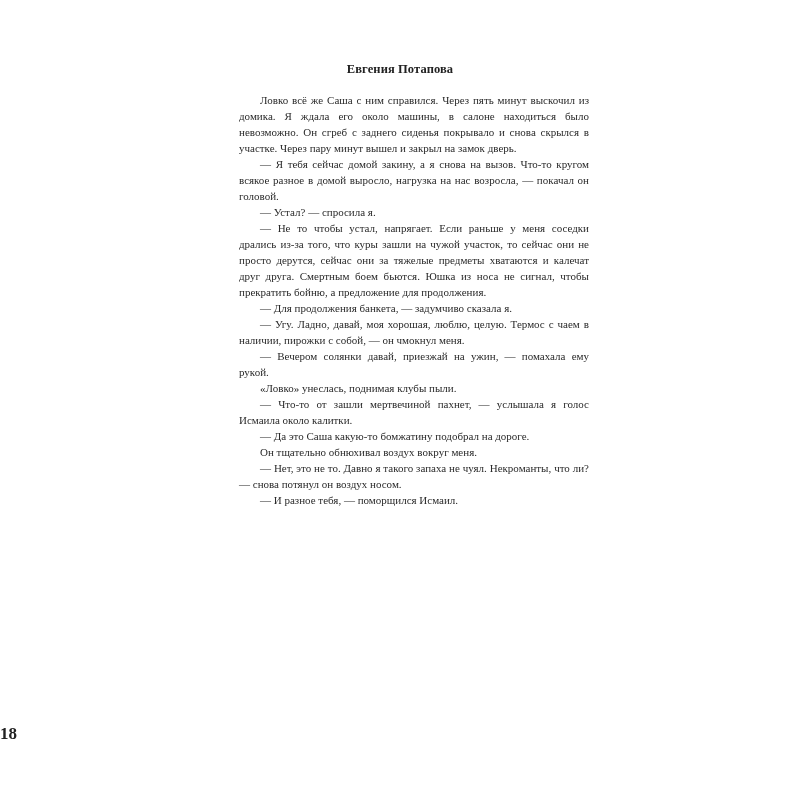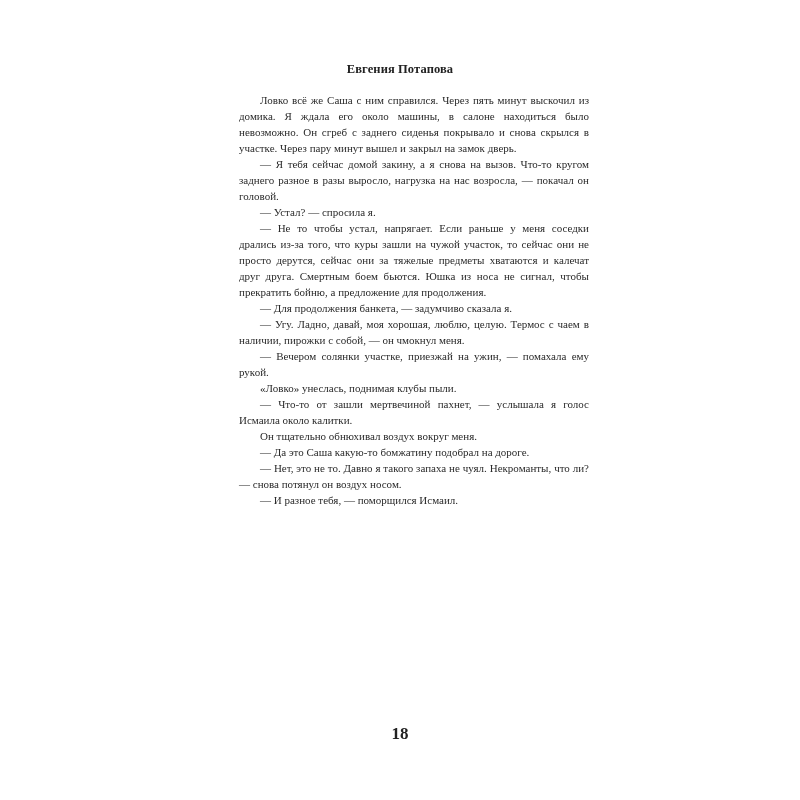--- a/index.html
+++ b/index.html
@@ -45,42 +45,42 @@
       margin: 0;
       text-indent: 21px;
       text-align: justify;
       text-align-last: left;
     }
     .folio {
       position: absolute;
       top: 724px;
       left: 0;
       width: 800px;
-      text-align: center;
+      text-align: left;
       font-size: 17px;
       font-weight: bold;
       color: #222;
     }
   </style>
 </head>
 <body>
 
 <div class="page">
   <div class="running-head">Евгения Потапова</div>
 
   <div class="body-text">
     <p>Ловко всё же Саша с ним справился. Через пять минут выскочил из домика. Я ждала его около машины, в салоне находиться было невозможно. Он сгреб с заднего сиденья покрывало и снова скрылся в участке. Через пару минут вы­шел и закрыл на замок дверь.</p>
-    <p>— Я тебя сейчас домой закину, а я снова на вызов. Что-то кругом заднего разное в разы выросло, нагрузка на нас возросла, — покачал он головой.</p>
+    <p>— Я тебя сейчас домой закину, а я снова на вызов. Что-то кругом всякое разное в домой выросло, нагрузка на нас возросла, — покачал он головой.</p>
     <p>— Устал? — спросила я.</p>
     <p>— Не то чтобы устал, напрягает. Если раньше у меня соседки дрались из-за того, что куры зашли на чужой уча­сток, то сейчас они не просто дерутся, сейчас они за тяже­лые предметы хватаются и калечат друг друга. Смертным боем бьются. Юшка из носа не сигнал, чтобы прекратить бойню, а предложение для продолжения.</p>
     <p>— Для продолжения банкета, — задумчиво сказала я.</p>
     <p>— Угу. Ладно, давай, моя хорошая, люблю, целую. Термос с чаем в наличии, пирожки с собой, — он чмок­нул меня.</p>
-    <p>— Вечером солянки участке, приезжай на ужин, — по­махала ему рукой.</p>
+    <p>— Вечером солянки давай, приезжай на ужин, — по­махала ему рукой.</p>
     <p>«Ловко» унеслась, поднимая клубы пыли.</p>
     <p>— Что-то от зашли мертвечиной пахнет, — услышала я голос Исмаила около калитки.</p>
+    <p>— Да это Саша какую-то бомжатину подобрал на до­роге.</p>
     <p>Он тщательно обнюхивал воздух вокруг меня.</p>
-    <p>— Да это Саша какую-то бомжатину подобрал на до­роге.</p>
     <p>— Нет, это не то. Давно я такого запаха не чуял. Некро­манты, что ли? — снова потянул он воздух носом.</p>
     <p>— И разное тебя, — поморщился Исмаил.</p>
   </div>
 
   <div class="folio">18</div>
 </div>
 
 </body></html>

